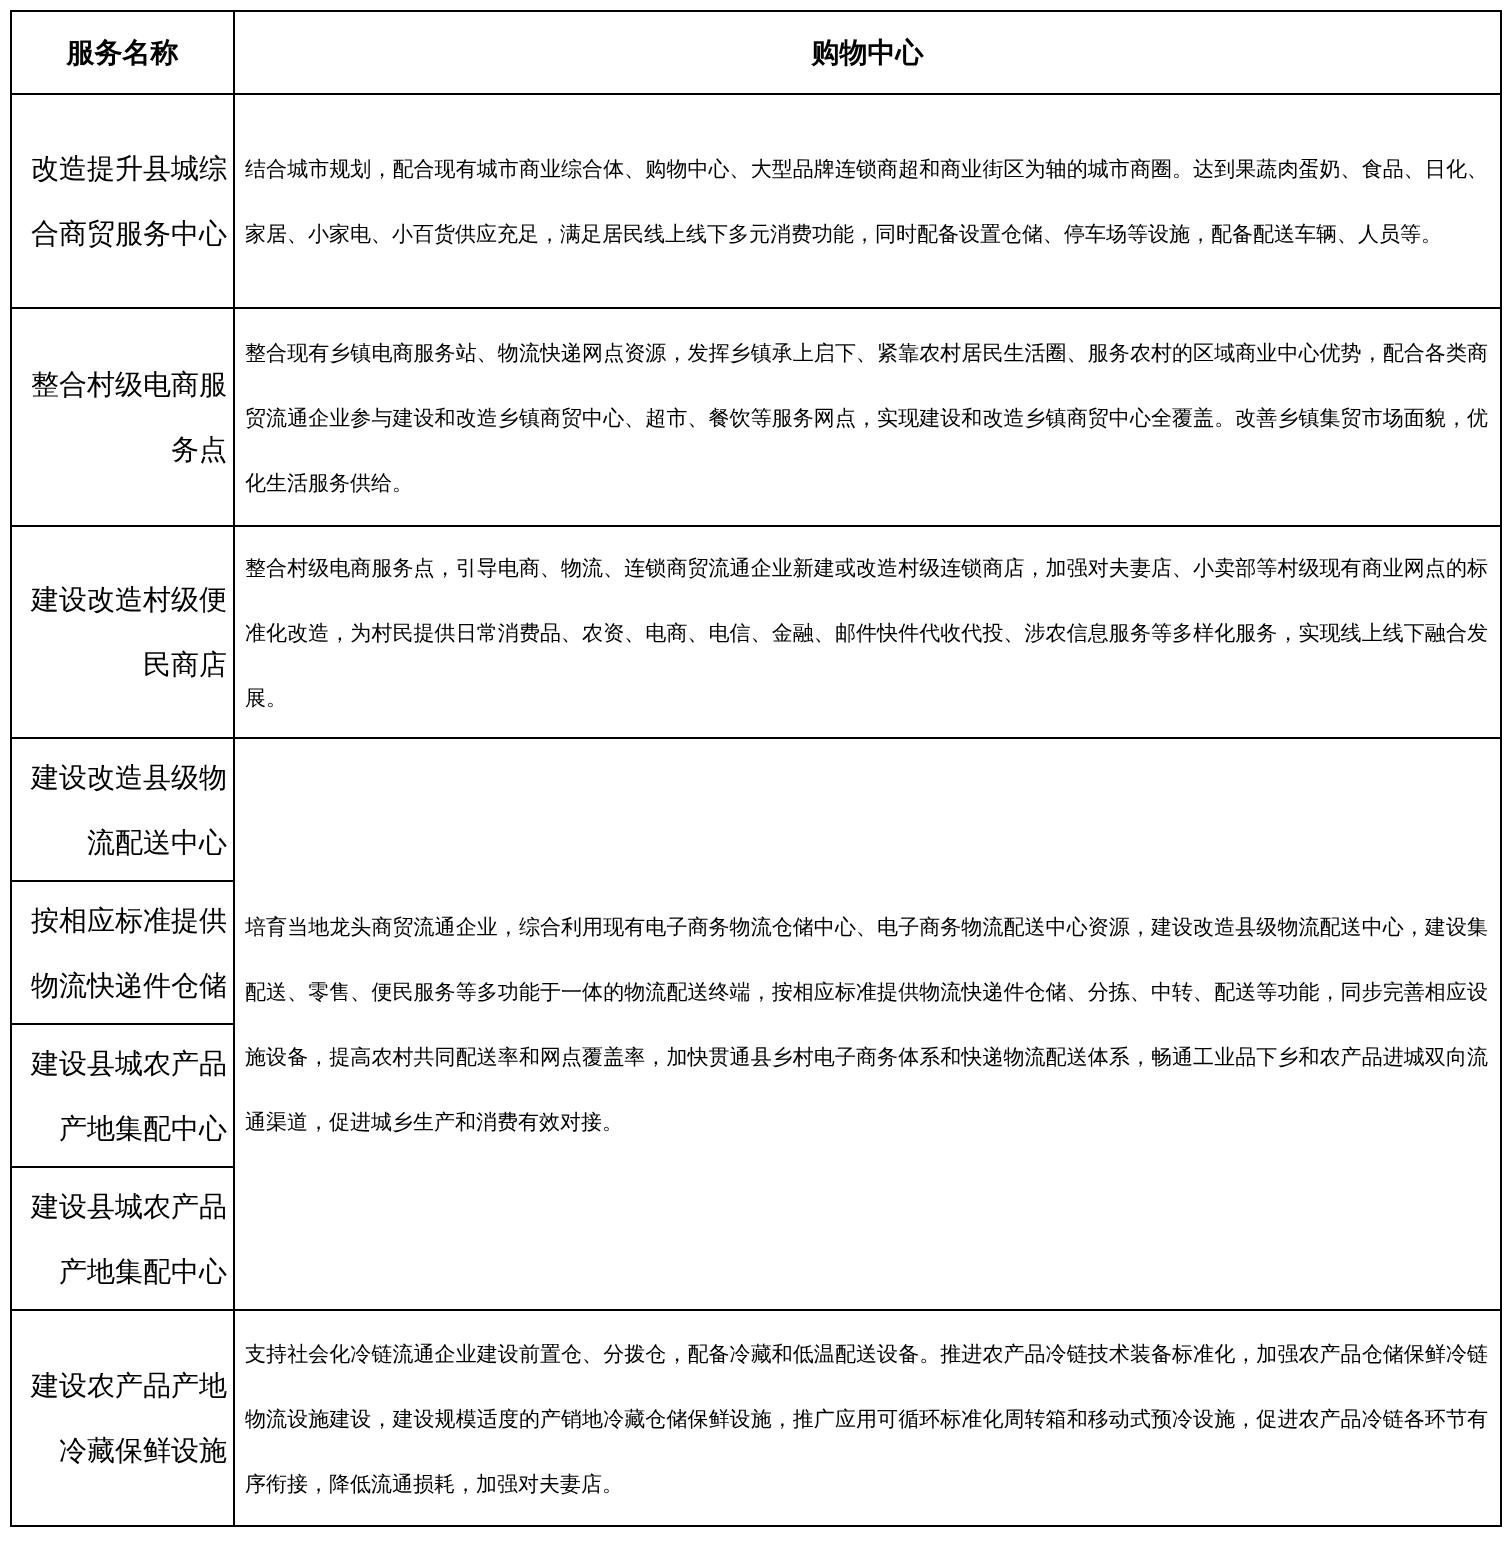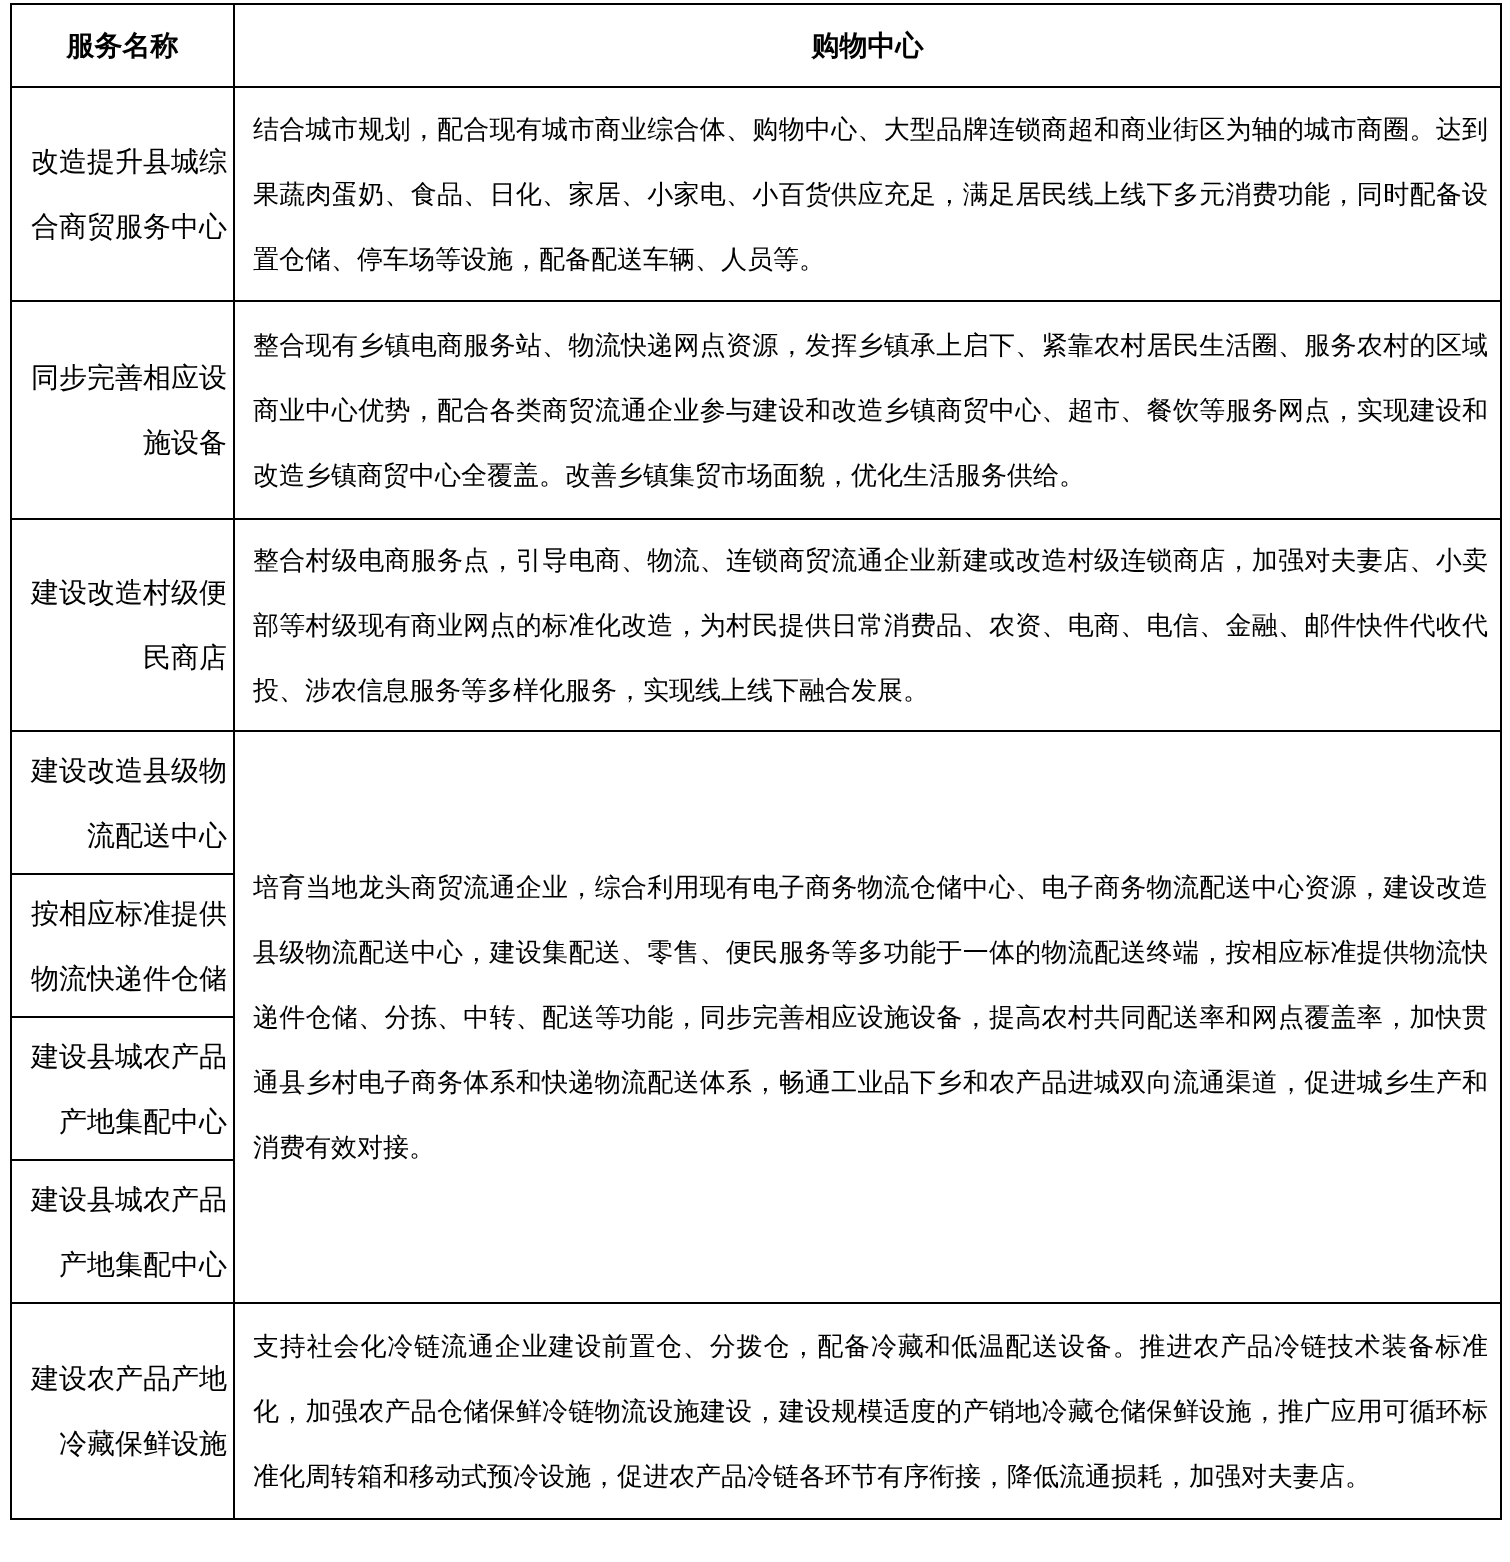--- a/index.html
+++ b/index.html
@@ -12,21 +12,21 @@
   .page {
     position: relative;
     width: 1510px;
     height: 1562px;
     background: #ffffff;
     overflow: hidden;
   }
   table.services {
     position: absolute;
     left: 10px;
-    top: 3px;
+    top: 10px;
     width: 1490px;
     border-collapse: collapse;
     table-layout: fixed;
   }
   table.services col.col-name { width: 223px; }
   table.services col.col-content { width: 1267px; }
   table.services th,
   table.services td {
     border: 2px solid #000000;
     vertical-align: middle;
@@ -44,25 +44,25 @@
   }
   
   td.name-cell {
     font-size: 28px;
     line-height: 65px;
     text-align: right;
     padding: 0 6px;
   }
   
   td.content-cell {
-    font-size: 26px;
+    font-size: 21px;
     line-height: 65px;
     text-align: justify;
     text-align-last: left;
-    padding: 0 12px 0 18px;
+    padding: 0 12px 0 10px;
   }
   tr.h-r1 { height: 214px; }
   tr.h-r2 { height: 218px; }
   tr.h-r3 { height: 212px; }
   tr.h-short { height: 143px; margin-top: 12px; }
   tr.h-r8 { height: 216px; }
 </style>
 </head>
 <body>
 
@@ -77,21 +77,21 @@
         <th class="header-cell">服务名称</th>
         <th class="header-cell">购物中心</th>
       </tr>
     </thead>
     <tbody>
       <tr class="h-r1">
         <td class="name-cell">改造提升县城综合商贸服务中心</td>
         <td class="content-cell">结合城市规划，配合现有城市商业综合体、购物中心、大型品牌连锁商超和商业街区为轴的城市商圈。达到果蔬肉蛋奶、食品、日化、家居、小家电、小百货供应充足，满足居民线上线下多元消费功能，同时配备设置仓储、停车场等设施，配备配送车辆、人员等。</td>
       </tr>
       <tr class="h-r2">
-        <td class="name-cell">同步完善相应设施设备</td>
+        <td class="name-cell">整合村级电商服务点</td>
         <td class="content-cell">整合现有乡镇电商服务站、物流快递网点资源，发挥乡镇承上启下、紧靠农村居民生活圈、服务农村的区域商业中心优势，配合各类商贸流通企业参与建设和改造乡镇商贸中心、超市、餐饮等服务网点，实现建设和改造乡镇商贸中心全覆盖。改善乡镇集贸市场面貌，优化生活服务供给。</td>
       </tr>
       <tr class="h-r3">
         <td class="name-cell">建设改造村级便民商店</td>
         <td class="content-cell">整合村级电商服务点，引导电商、物流、连锁商贸流通企业新建或改造村级连锁商店，加强对夫妻店、小卖部等村级现有商业网点的标准化改造，为村民提供日常消费品、农资、电商、电信、金融、邮件快件代收代投、涉农信息服务等多样化服务，实现线上线下融合发展。</td>
       </tr>
       <tr class="h-short">
         <td class="name-cell">建设改造县级物流配送中心</td>
         <td class="content-cell" rowspan="4">培育当地龙头商贸流通企业，综合利用现有电子商务物流仓储中心、电子商务物流配送中心资源，建设改造县级物流配送中心，建设集配送、零售、便民服务等多功能于一体的物流配送终端，按相应标准提供物流快递件仓储、分拣、中转、配送等功能，同步完善相应设施设备，提高农村共同配送率和网点覆盖率，加快贯通县乡村电子商务体系和快递物流配送体系，畅通工业品下乡和农产品进城双向流通渠道，促进城乡生产和消费有效对接。</td>
       </tr>

